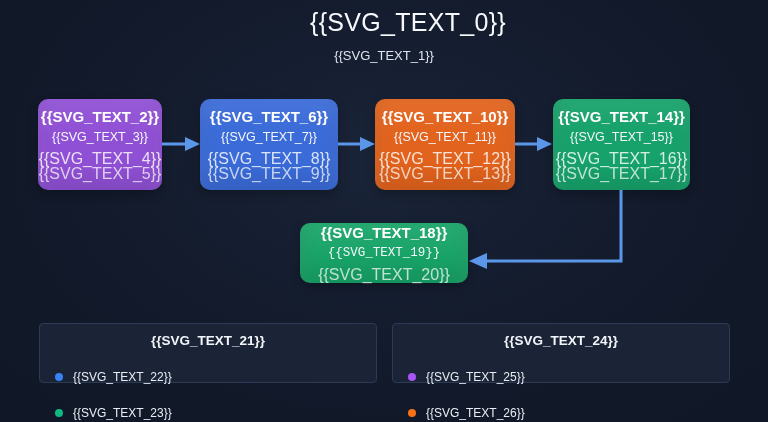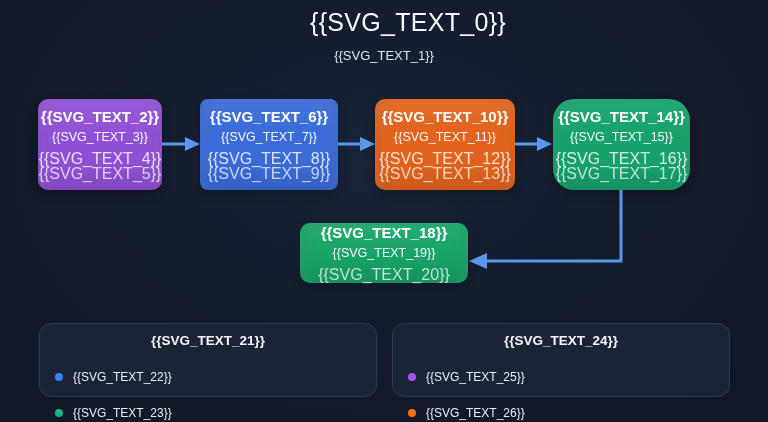--- a/index.html
+++ b/index.html
@@ -29,33 +29,33 @@
     background:var(--node-bg,#444);
     display:flex;flex-direction:column;align-items:center;justify-content:center;
     text-align:center;color:#fff;
     box-shadow:inset 0 18px 24px rgba(255,255,255,.07), inset 0 -14px 20px rgba(0,0,0,.10), 0 4px 10px rgba(0,0,0,.25);
   }
   .node-title{font-size:15px;font-weight:bold;margin-bottom:5px;white-space:nowrap;}
   .node-subtitle{font-size:12.5px;color:#f4f7fb;margin-bottom:7px;white-space:nowrap;}
   .node-detail{font-size:16px;color:rgba(255,255,255,.82);line-height:15px;white-space:nowrap;}
   .node-detail.dim{color:rgba(255,255,255,.72);}
   .n0{left:38px;top:99px;width:124px;height:91px;}
-  .n1{left:200px;top:99px;width:138px;height:91px;border-radius:8px;}
+  .n1{left:200px;top:99px;width:138px;height:91px;}
   .n2{left:375px;top:99px;width:140px;height:91px;}
-  .n3{left:553px;top:99px;width:137px;height:91px;border-radius:21px;}
+  .n3{left:553px;top:99px;width:137px;height:91px;}
   .nresult{left:300px;top:223px;width:168px;height:60px;}
-  .nresult .node-subtitle{}
+  .nresult .node-subtitle{font-family:Liberation Mono, monospace;}
   
   .arrows{position:absolute;left:0;top:0;pointer-events:none;}
   .arrows line, .arrows polyline{stroke:var(--arrow-color,#5b97e8);stroke-width:3;fill:none;}
   .arrows polygon{fill:var(--arrow-color,#5b97e8);}
   
   .legend{
-    position:absolute;top:323px;width:338px;height:74px;
-    background:#1a2436;border:1px solid #2d3a55;border-radius:12px;
+    position:absolute;top:323px;width:338px;height:60px;
+    background:#1a2436;border:1px solid #2d3a55;border-radius:4px;
     box-sizing:border-box;
   }
   .legend-left{left:39px;}
   .legend-right{left:392px;}
   .legend-title{
     text-align:center;font-size:13.5px;font-weight:bold;color:#f2f5fa;
     padding-top:9px;
   }
   .legend-item{
     display:flex;align-items:center;

